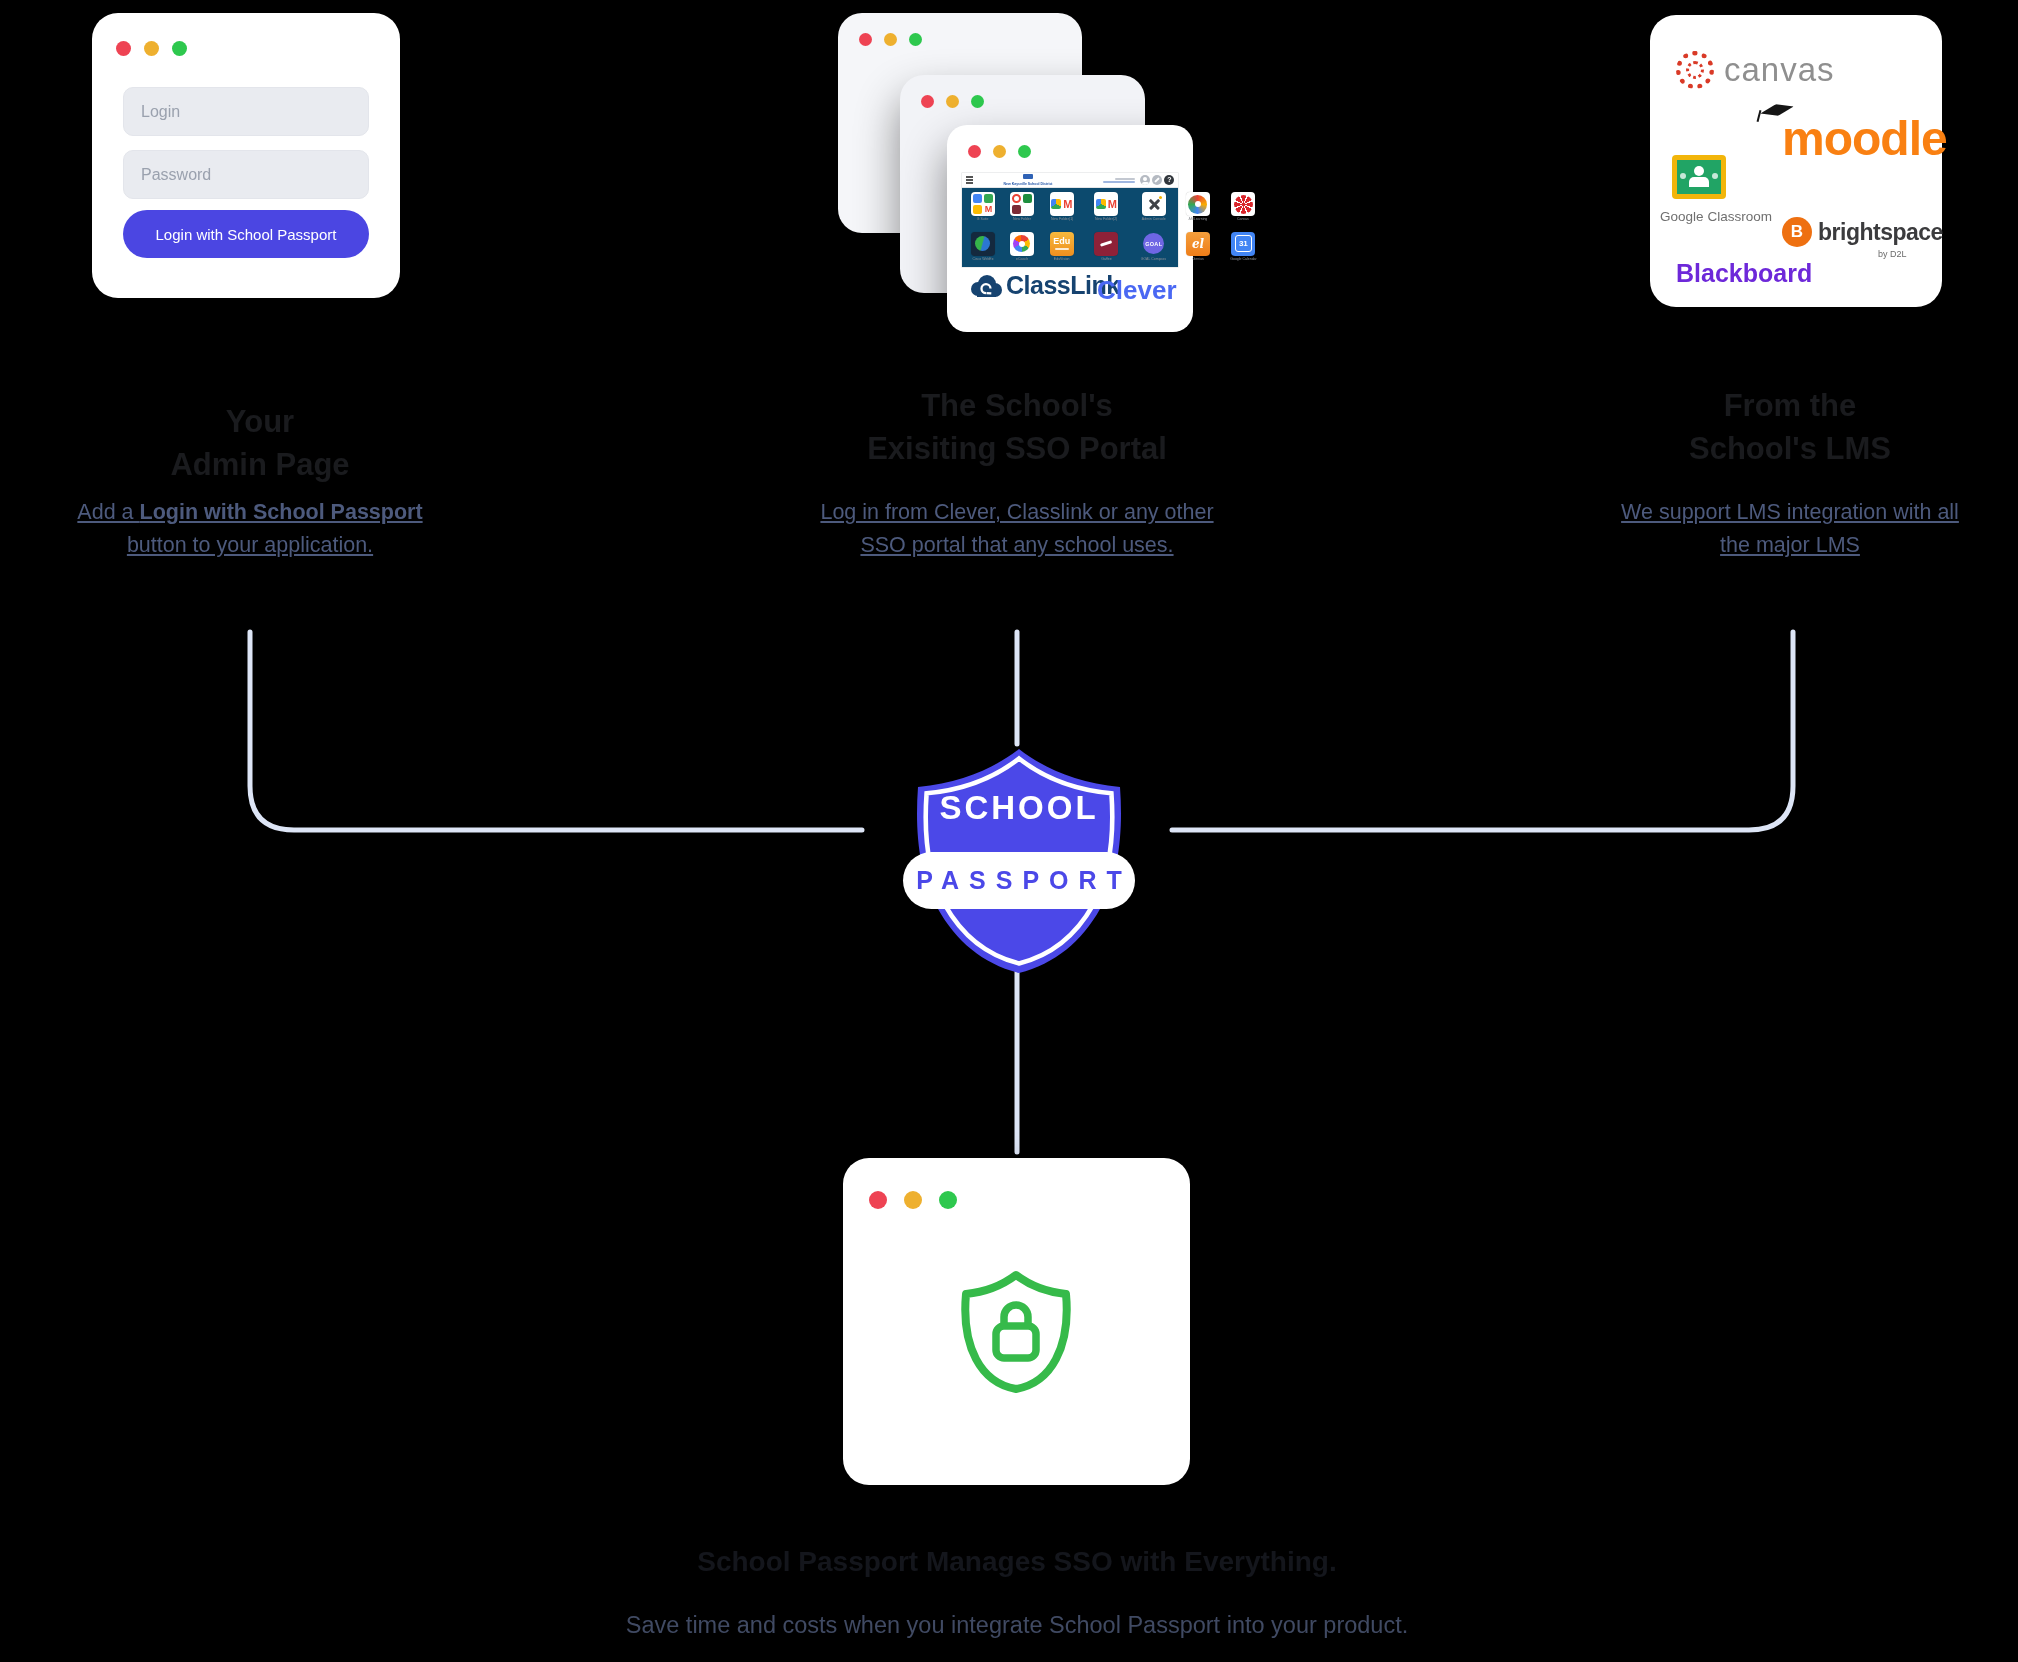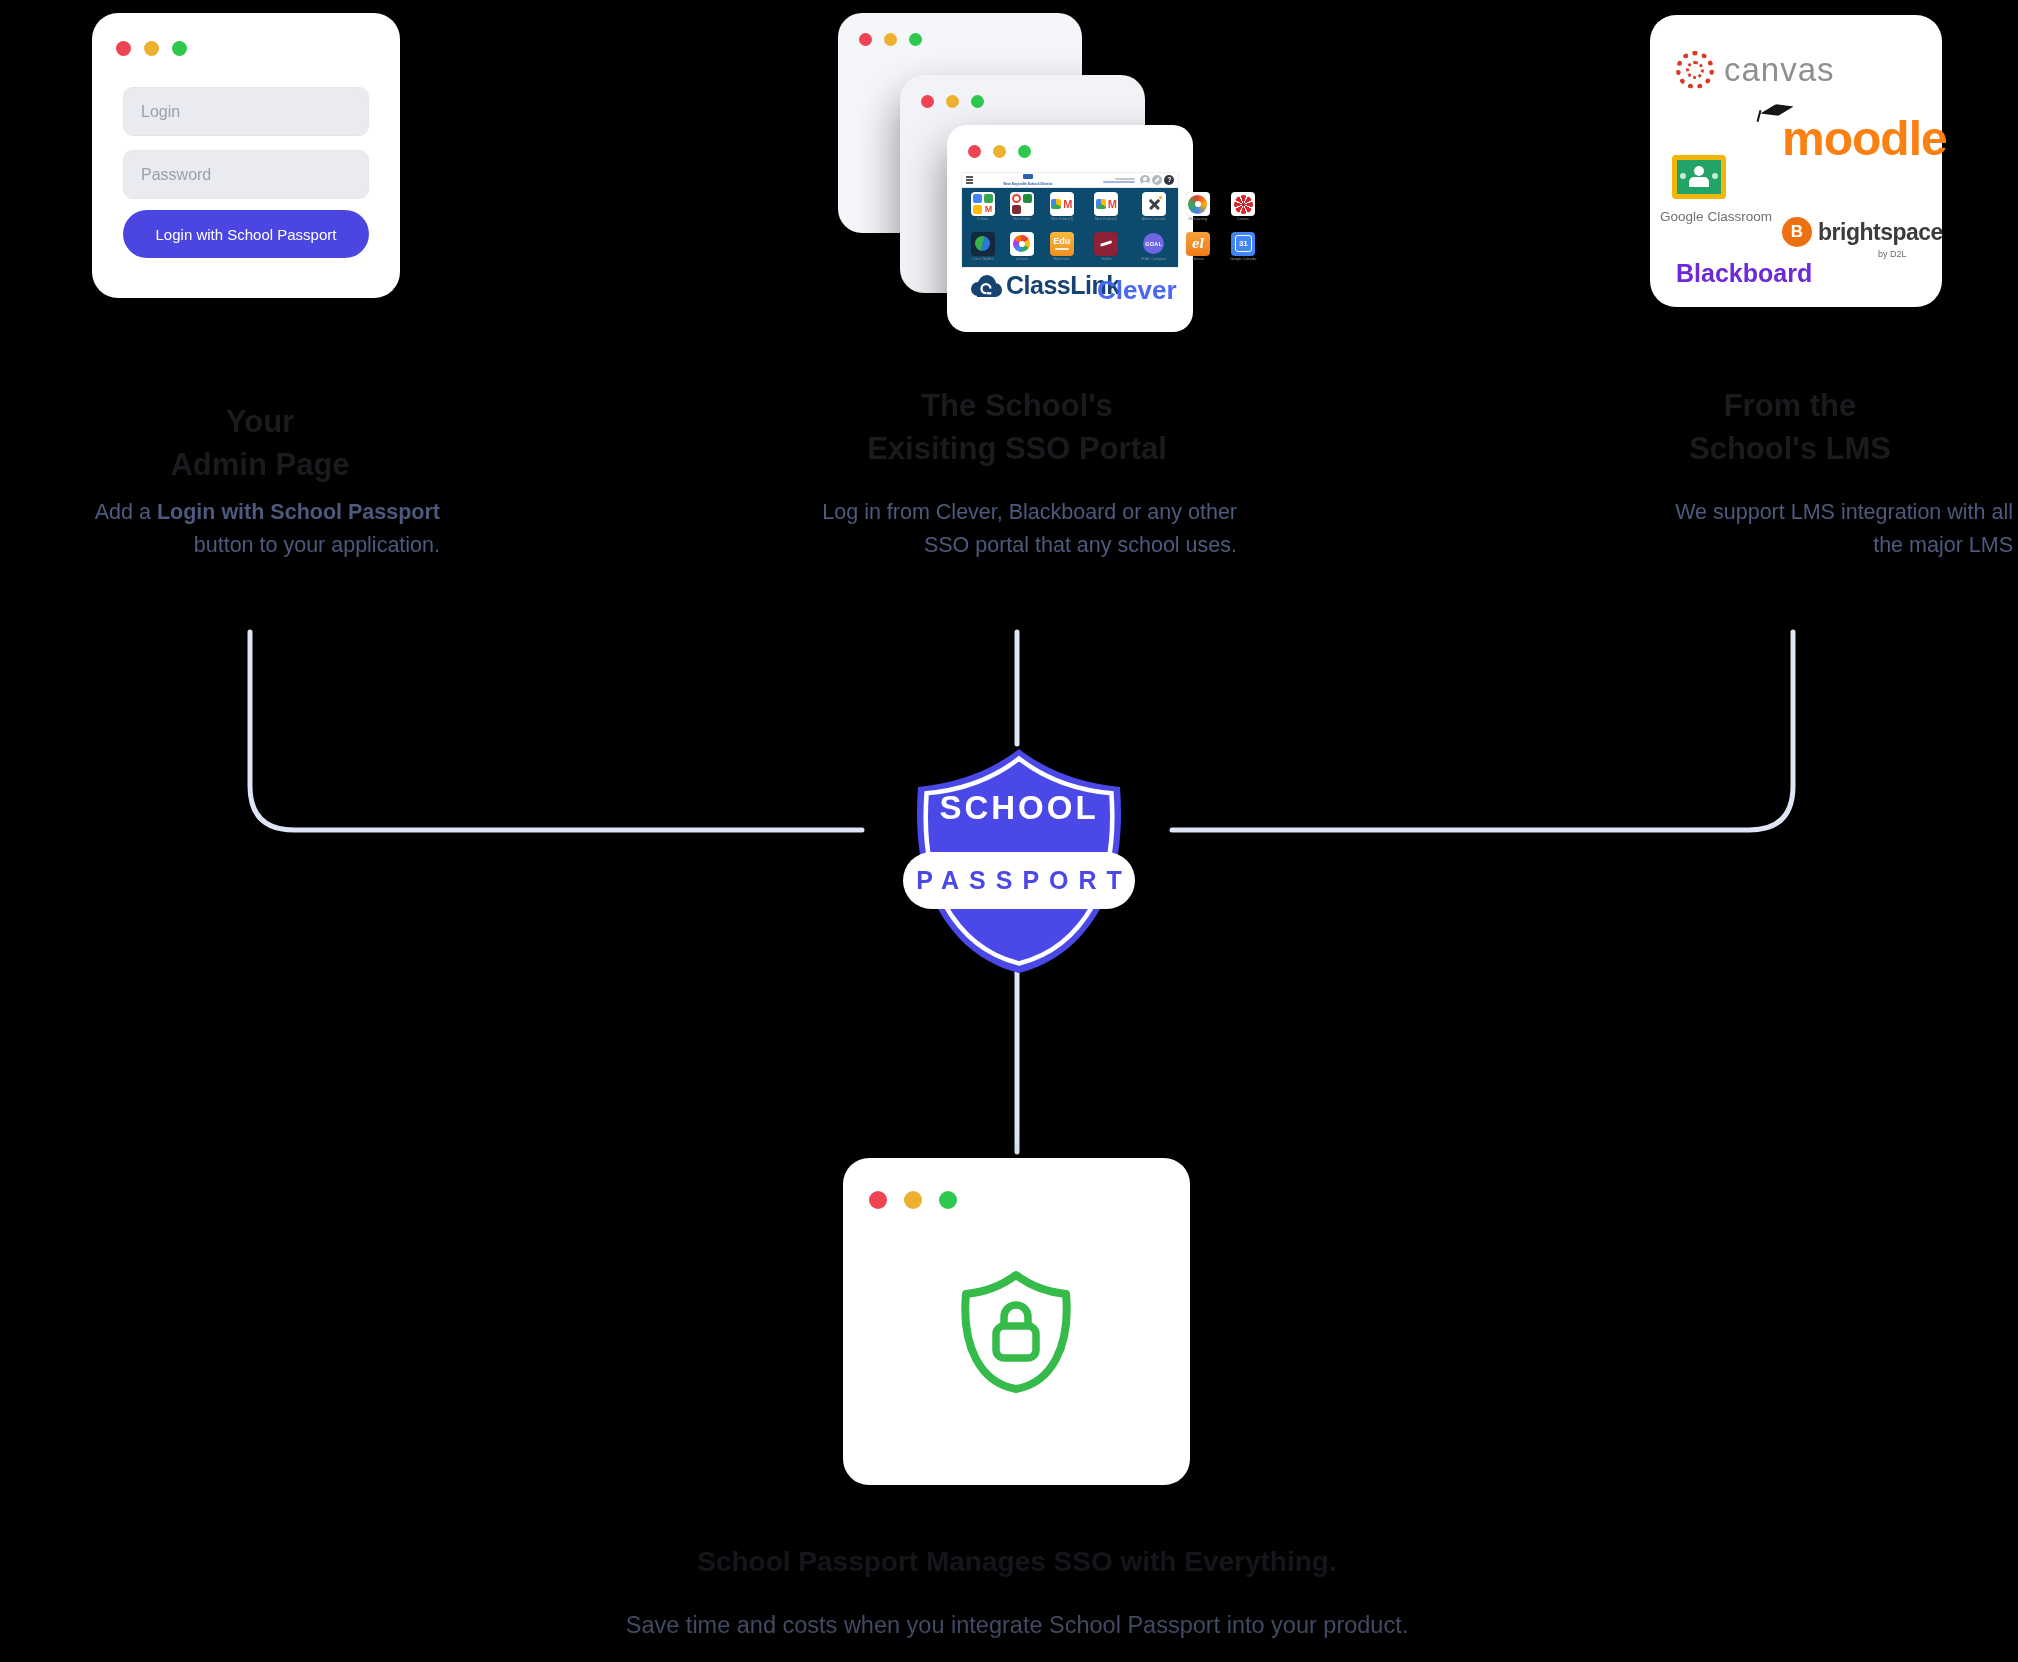--- a/index.html
+++ b/index.html
@@ -21,21 +21,21 @@
               border:1px solid #e3e5eb;box-sizing:border-box;padding:0 0 0 17px;font-size:16px;
               font-family:inherit;color:#6a7180;outline:none;}
   .mock-input::placeholder{color:#9aa1ae;opacity:1;}
   .sp-btn{position:absolute;left:31px;top:197px;width:246px;height:48px;border:none;border-radius:24px;
           background:#4b46e2;color:#fff;font-size:15px;font-weight:500;font-family:inherit;cursor:pointer;}
   
   .h-col{position:absolute;top:384px;z-index:2;font-size:31px;font-weight:700;color:#1a1b1e;
          text-align:center;line-height:43px;margin:0;}
   .h-col span{display:block;}
   .p-col{position:absolute;top:496px;z-index:2;font-size:21.5px;font-weight:500;color:#4d5a7d;
-         text-align:right;line-height:33px;margin:0;}
+         text-align:center;line-height:33px;margin:0;text-decoration:underline;}
   .p-col b{font-weight:700;}
   .h-1{left:60px;width:400px;margin-top:16px;} .p-1{left:60px;width:380px;}
   .h-2{left:817px;width:400px;} .p-2{left:797px;width:440px;}
   .h-3{left:1590px;width:400px;} .p-3{left:1567px;width:446px;}
   
   .win-back{left:838px;top:13px;width:244px;height:220px;border-radius:24px;background:#f5f6f9;}
   .win-mid{left:900px;top:75px;width:245px;height:218px;border-radius:24px;background:#f2f3f7;}
   .win-front{left:947px;top:125px;width:246px;height:207px;border-radius:20px;}
   .win-sm .dots{left:21px;top:20px;gap:12px;}
   .win-sm .dot{width:13px;height:13px;}
@@ -344,21 +344,21 @@
       <span class="cl-text">ClassLink</span>
     </div>
     <div class="clever">Clever</div>
   </div>
 
   <h3 class="h-col h-2">
     <span>The School's</span>
     <span>Exisiting SSO Portal</span>
   </h3>
   <p class="p-col p-2">
-    <span style="display:block">Log in from Clever, Blackboard or any other</span>
+    <span style="display:block">Log in from Clever, Classlink or any other</span>
     <span style="display:block">SSO portal that any school uses.</span>
   </p>
 
   <div class="card lms-card">
     <div class="cv-row">
       <span class="cv-icon">
           <i></i>
         </span>
       <span class="cv-text">canvas</span>
     </div>

